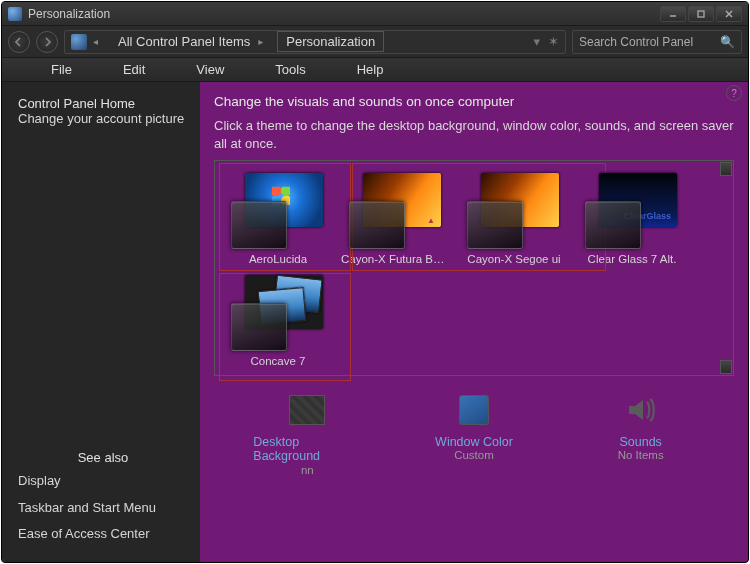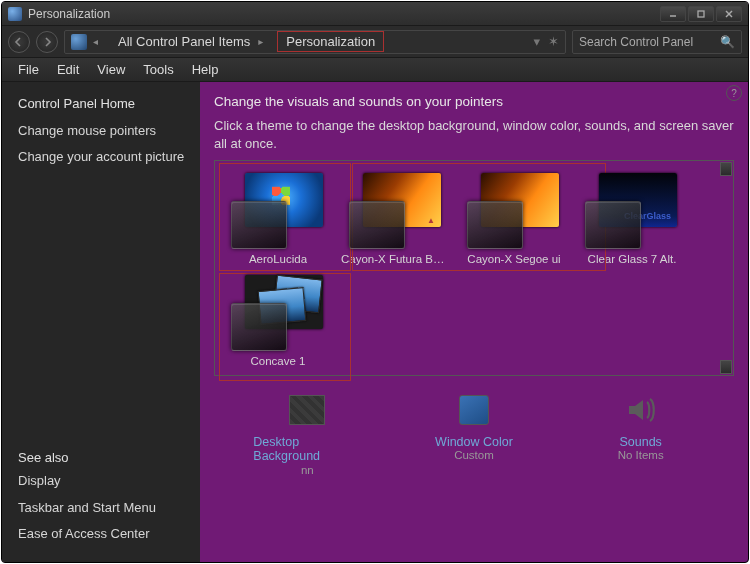--- a/index.html
+++ b/index.html
@@ -66,33 +66,33 @@
     font-size: 12px; color: #aaa;
   }
   .search-box span:first-child { flex:1; }
 
   
   .menubar {
     height: 24px; display: flex; align-items: center; gap: 2px;
     padding: 0 8px; background: linear-gradient(#343434,#282828);
     border-bottom: 1px solid #1a1a1a; font-size: 13px;
   }
-  .menu-item { padding: 2px 8px; color: #ddd; cursor: default; }
+  .menu-item { padding: 2px 8px; color: #ddd; cursor: default; margin-left: 33px; }
 
   
   .body { flex:1; display: flex; overflow: hidden; }
   .sidebar {
     width: 198px; padding: 14px 12px 10px 16px;
     display: flex; flex-direction: column; font-size: 13px;
     background: #262626;
   }
-  .side-head { color: #e2e2e2; margin-bottom: 12px; }
+  .side-head { color: #e2e2e2; }
   .side-link { color: #d6d6d6; margin-bottom: 10px; cursor: default; line-height: 1.25; }
   .side-spacer { flex:1; }
-  .side-sub { color: #e0e0e0; margin-bottom: 8px; }
+  .side-sub { color: #e0e0e0; margin-bottom: 8px; text-align: center; }
 
   .content {
     flex:1; padding: 12px 14px 8px 14px; position: relative;
     display: flex; flex-direction: column;
   }
   .help-q {
     position:absolute; top:3px; right:6px; width:16px;height:16px;
     border:1px solid #555; border-radius:50%;
     display:flex;align-items:center;justify-content:center;
     font-size:10px;color:#999;
@@ -232,32 +232,31 @@
     <div class="menu-item">Edit</div>
     <div class="menu-item">View</div>
     <div class="menu-item">Tools</div>
     <div class="menu-item">Help</div>
   </div>
 
   <div class="body">
 
     <div class="sidebar">
       <div class="side-head">Control Panel Home</div>
-      <div class="side-link">Change mouse pointers</div>
       <div class="side-link">Change your account picture</div>
       <div class="side-spacer"></div>
       <div class="side-sub">See also</div>
       <div class="side-link">Display</div>
       <div class="side-link">Taskbar and Start Menu</div>
       <div class="side-link">Ease of Access Center</div>
     </div>
 
     <div class="content">
       <div class="help-q">?</div>
-      <h2>Change the visuals and sounds on your pointers</h2>
+      <h2>Change the visuals and sounds on once computer</h2>
       <div class="desc">Click a theme to change the desktop background, window color, sounds, and screen saver all at once.</div>
 
       <div class="theme-area">
 
         <div class="theme-hl" style="left:4px; top:2px; width:132px; height:108px;"></div>
         <div class="theme-hl" style="left:137px; top:2px; width:254px; height:108px;"></div>
         <div class="theme-hl" style="left:4px; top:112px; width:132px; height:108px;"></div>
 
         <div class="theme">
           <div class="theme-thumb">
@@ -297,21 +296,21 @@
         </div>
 
         <div class="theme">
           <div class="theme-thumb">
             <div class="wall concave">
                 <div class="ph1"></div>
                 <div class="ph2"></div>
               </div>
             <div class="glass"></div>
           </div>
-          <div class="theme-label">Concave 1</div>
+          <div class="theme-label">Concave 7</div>
         </div>
 
         <div class="scroll-bar">
           <div class="scroll-btn top"></div>
           <div class="scroll-btn bot"></div>
         </div>
       </div>
 
       <div class="controls">
         <div class="ctrl">

